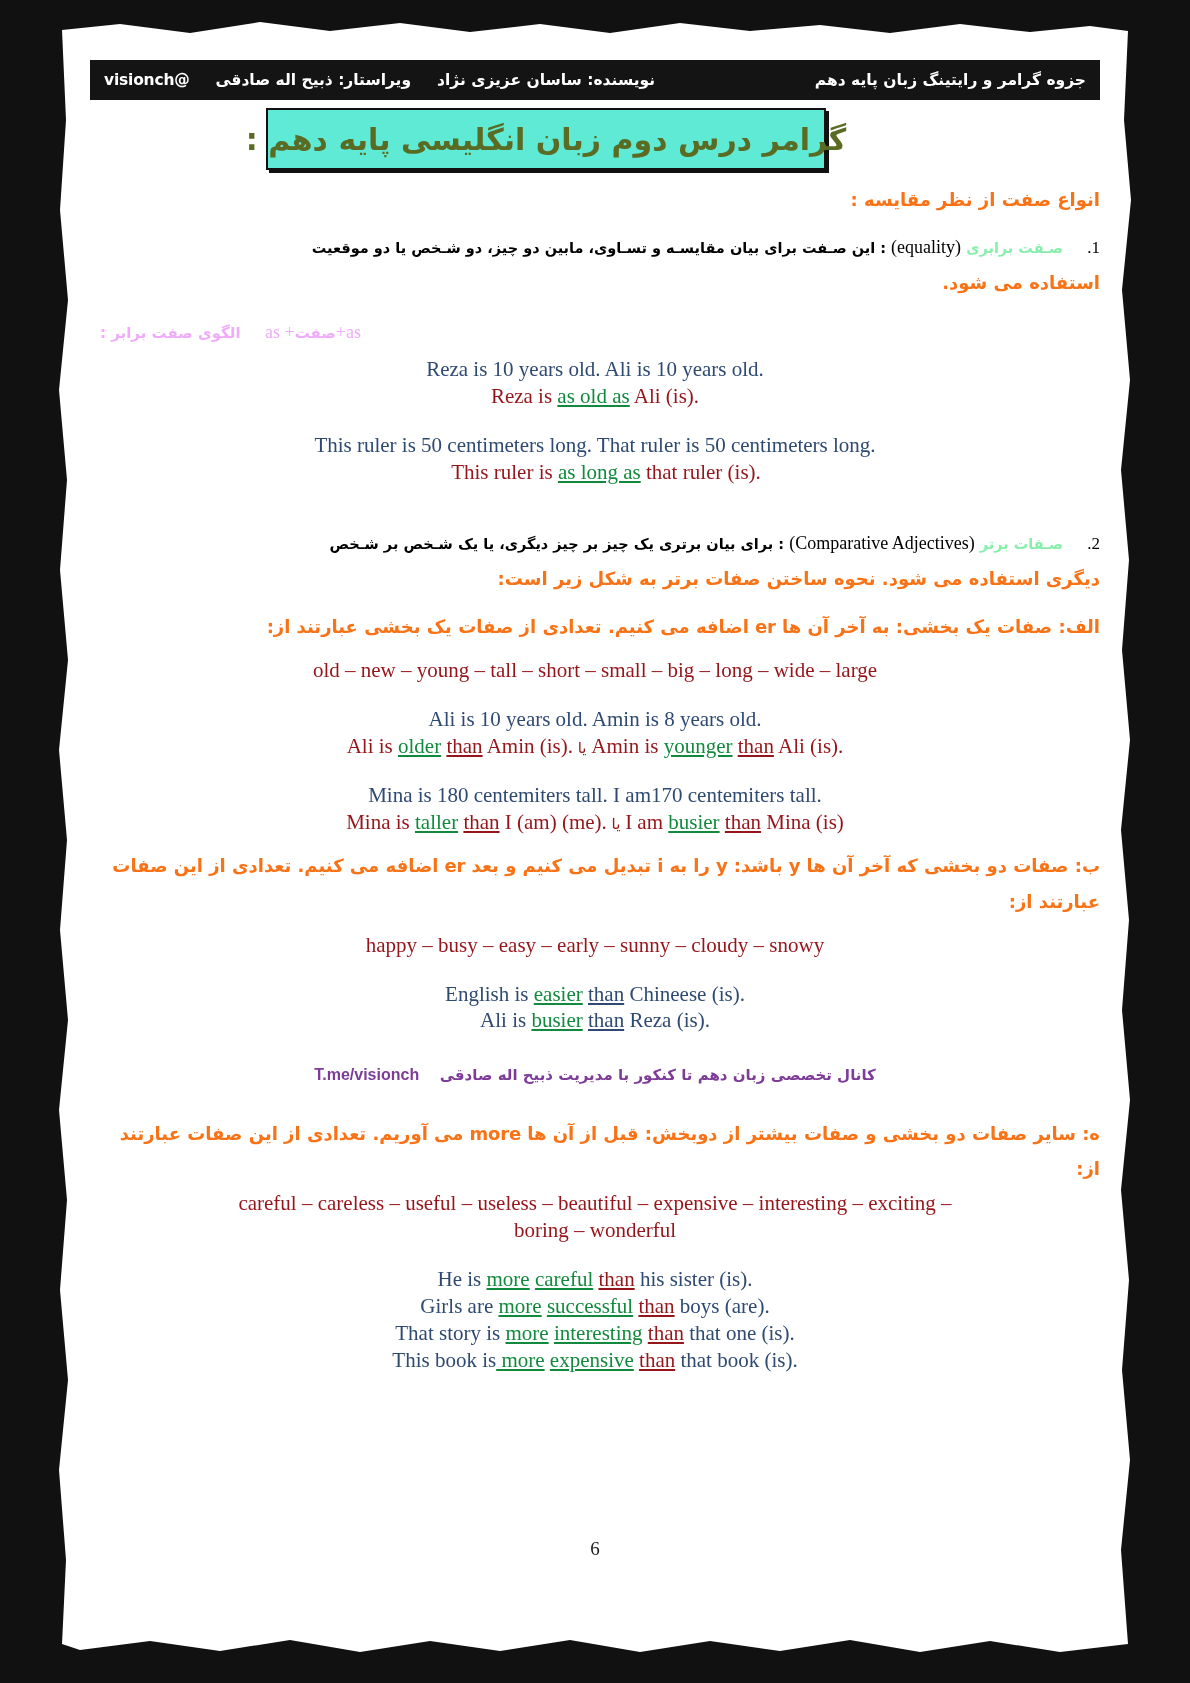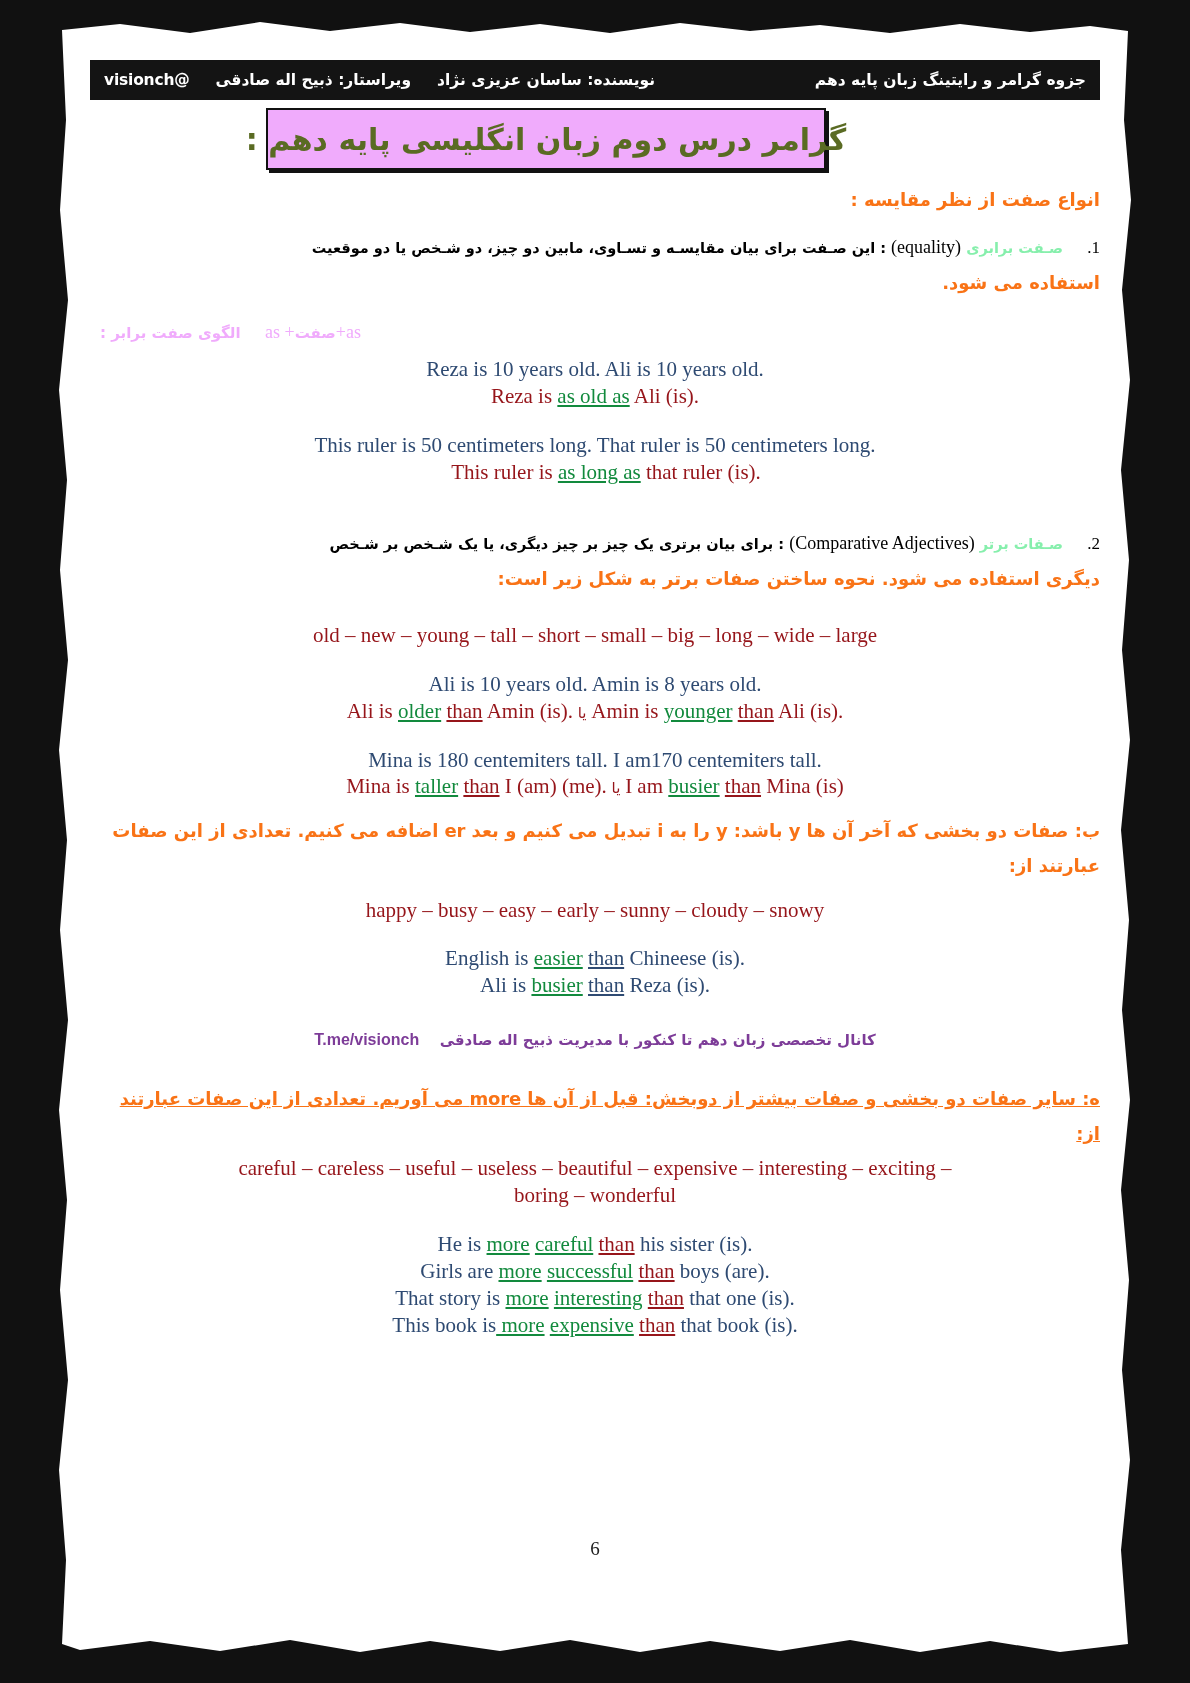--- a/index.html
+++ b/index.html
@@ -48,21 +48,21 @@
     padding-right:26px;
     font-family:"DejaVu Sans","Liberation Sans",sans-serif;
   }
   
   .title-box{
     position:absolute;
     left:204px;top:78px;
     width:556px;height:58px;
     border:2px solid #111;
     box-shadow:3px 3px 0 #111;
-    background:#f0abfc;
+    background:#5eead4;
     display:flex;align-items:center;justify-content:center;
     direction:rtl;
   }
   .title-box .t-txt{
     color:#5a6b23;
     font-family:"DejaVu Sans","Liberation Sans",sans-serif;
     font-weight:bold;
     font-size:30px;
     letter-spacing:-0.5px;
     white-space:nowrap;
@@ -213,20 +213,21 @@
       <span class="num-marker">2.</span>
       <span style="display:inline-block;width:14px;"></span>
       <span class="red-hl">صـفات برتر</span>
       <span style="font-family:'Liberation Serif',serif;font-weight:normal;font-size:18px;">(Comparative Adjectives)</span>
       <span>: برای بیان برتری یک چیز بر چیز دیگری، یا یک شـخص بر شـخص</span>
     </div>
     <div class="fa" style="padding-left:60px;">دیگری استفاده می شود. نحوه ساختن صفات برتر به شکل زیر است:</div>
 
     <div class="gap-s"></div>
 
+    <div class="fa" style="padding-left:12px;">الف: صفات یک بخشی: به آخر آن ها er اضافه می کنیم. تعدادی از صفات یک بخشی عبارتند از:</div>
 
     <div class="gap-s"></div>
 
     <div class="en dred">old – new – young – tall – short – small – big – long – wide – large</div>
 
     <div class="gap-m"></div>
 
     <div class="en blue example-block">Ali is 10 years old. Amin is 8 years old.</div>
     <div class="en dred example-block">
       <span>Ali is </span><span class="green u">older</span><span> </span><span class="u">than</span><span> Amin (is).</span><span style="font-family:'DejaVu Sans',sans-serif;font-size:15px;">   یا  </span><span>Amin is </span><span class="green u">younger</span><span> </span><span class="u">than</span><span> Ali (is).</span>
@@ -261,21 +262,21 @@
     <div class="gap-l"></div>
 
     <div class="promo">
       <span>کانال تخصصی زبان دهم تا کنکور با مدیریت ذبیح اله صادقی</span>
       <span style="display:inline-block;width:10px;"></span>
       <span class="lat">T.me/visionch</span>
     </div>
 
     <div class="gap-l"></div>
 
-    <div class="fa" style="padding-left:2px;text-decoration:underline;">ه: سایر صفات دو بخشی و صفات بیشتر از دوبخش: قبل از آن ها more می آوریم. تعدادی از این صفات عبارتند از:</div>
+    <div class="fa" style="padding-left:2px;">ه: سایر صفات دو بخشی و صفات بیشتر از دوبخش: قبل از آن ها more می آوریم. تعدادی از این صفات عبارتند از:</div>
 
     <div class="en dred" style="margin-top:4px;">careful – careless – useful – useless – beautiful – expensive – interesting – exciting –</div>
     <div class="en dred">boring – wonderful</div>
 
     <div class="gap-m"></div>
 
     <div class="en navy example-block">
       <span>He is </span><span class="green u">more</span><span> </span><span class="green u">careful</span><span> </span><span class="dred u">than</span><span> his sister (is).</span>
     </div>
     <div class="en navy example-block">

